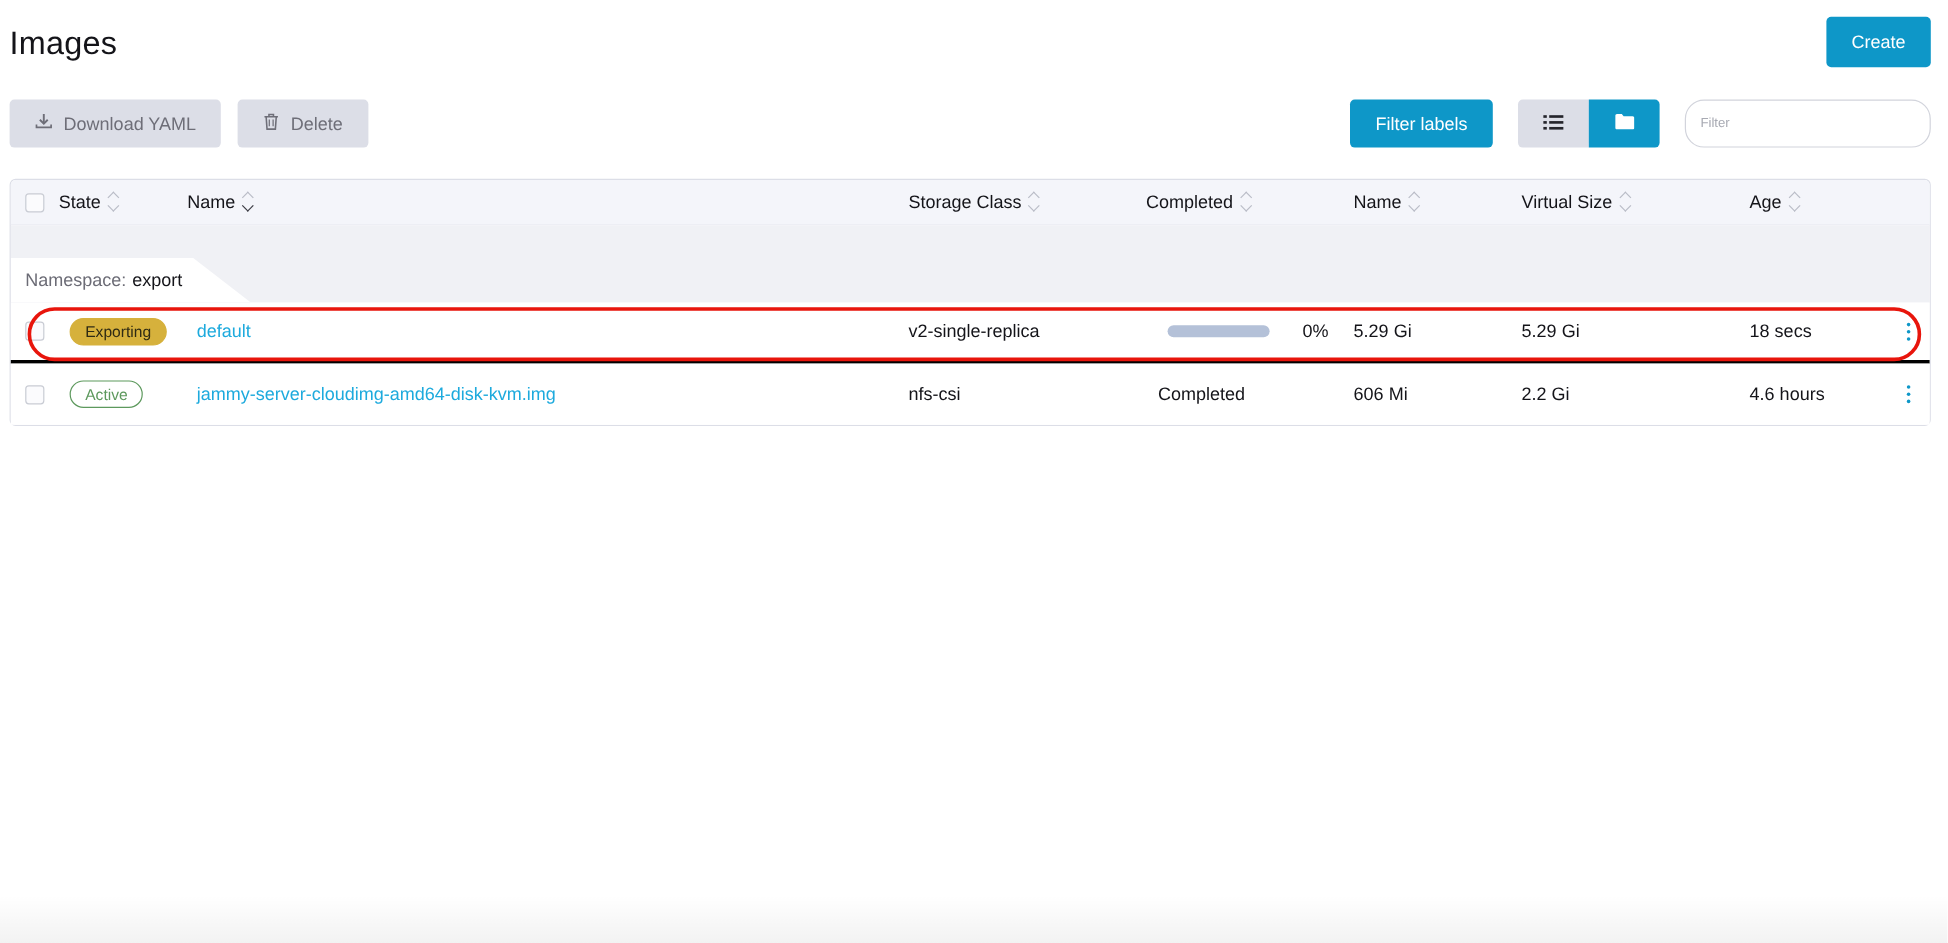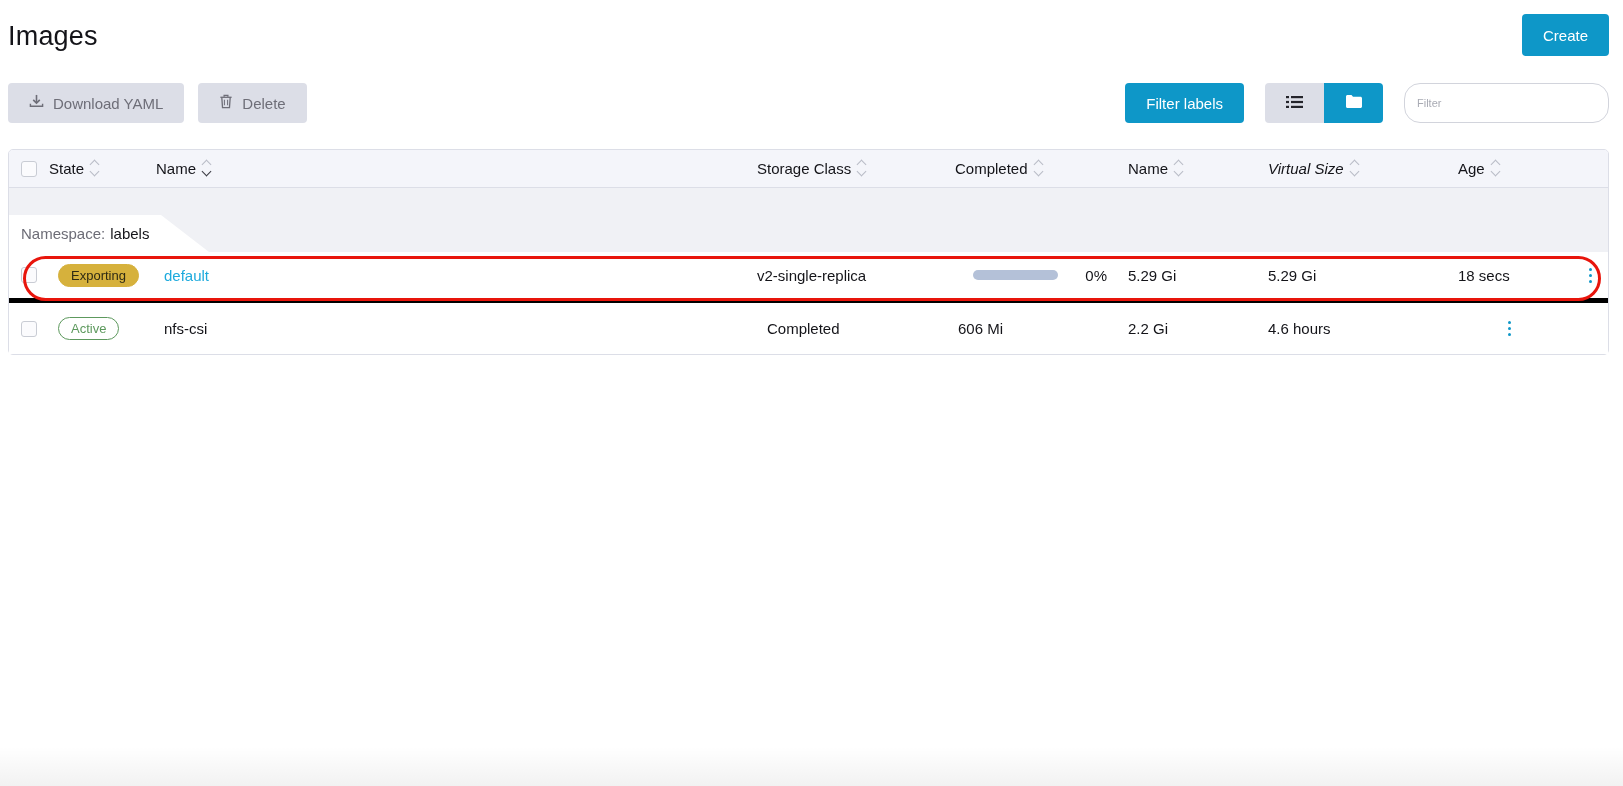--- a/index.html
+++ b/index.html
@@ -72,21 +72,21 @@
   .group-tab {
     position: absolute; left: 0; bottom: 0; height: 37px; width: 200px;
     background: #ffffff;
     clip-path: polygon(0 0, 152px 0, 200px 100%, 0 100%);
     display: flex; align-items: center; padding-left: 12px; gap: 5px;
   }
   .group-label { color: #6c6c76; }
   .group-value { color: #141419; font-weight: 500; }
 
   .tr { height: 51px; background: #fff; }
-  .tr.bordered { border-bottom: 5px solid #000000; }
+  .tr.bordered { border-bottom: 3px solid #000000; }
   .td { padding-left: 8px; }
   .td.name a, .link { color: #1daadd; text-decoration: none; cursor: pointer; }
 
   .badge {
     display: inline-flex; align-items: center; justify-content: center;
     height: 23px; padding: 0 12px; border-radius: 12px; font-size: 13px; margin-left: 9px;
   }
   .badge-warning { background: #d6b13c; color: #2e2a14; border: 1px solid #d6b13c; }
   .badge-success { background: transparent; color: #5d995d; border: 1px solid #5d995d; }
 
@@ -200,41 +200,41 @@
             <i class="caret down"></i>
           </span>
       </div>
       <div class="th" style="padding-left:11px;">
         <span>Name</span>
         <span class="sort">
             <i class="caret up"></i>
             <i class="caret down"></i>
           </span>
       </div>
-      <div class="th" style="padding-left:11px;font-style:italic;">
+      <div class="th" style="padding-left:11px;">
         <span>Virtual Size</span>
         <span class="sort">
             <i class="caret up"></i>
             <i class="caret down"></i>
           </span>
       </div>
       <div class="th" style="padding-left:11px;">
         <span>Age</span>
         <span class="sort">
             <i class="caret up"></i>
             <i class="caret down"></i>
           </span>
       </div>
       <div></div>
     </div>
 
     <div class="group-band">
       <div class="group-tab">
         <span class="group-label">Namespace:</span>
-        <span class="group-value">labels</span>
+        <span class="group-value">export</span>
       </div>
     </div>
 
     <div class="tr bordered cols">
       <div>
         <div class="checkbox"></div>
       </div>
       <div>
         <span class="badge badge-warning">Exporting</span>
       </div>
@@ -260,20 +260,23 @@
       </div>
     </div>
 
     <div class="tr cols">
       <div>
         <div class="checkbox"></div>
       </div>
       <div>
         <span class="badge badge-success">Active</span>
       </div>
+      <div class="td name">
+        <a class="link">jammy-server-cloudimg-amd64-disk-kvm.img</a>
+      </div>
       <div class="td">nfs-csi</div>
       <div class="td" style="padding-left:18px;">Completed</div>
       <div class="td" style="padding-left:11px;">606 Mi</div>
       <div class="td" style="padding-left:11px;">2.2 Gi</div>
       <div class="td" style="padding-left:11px;">4.6 hours</div>
       <div>
         <div class="kebab">
             <i></i>
             <i></i>
             <i></i>

